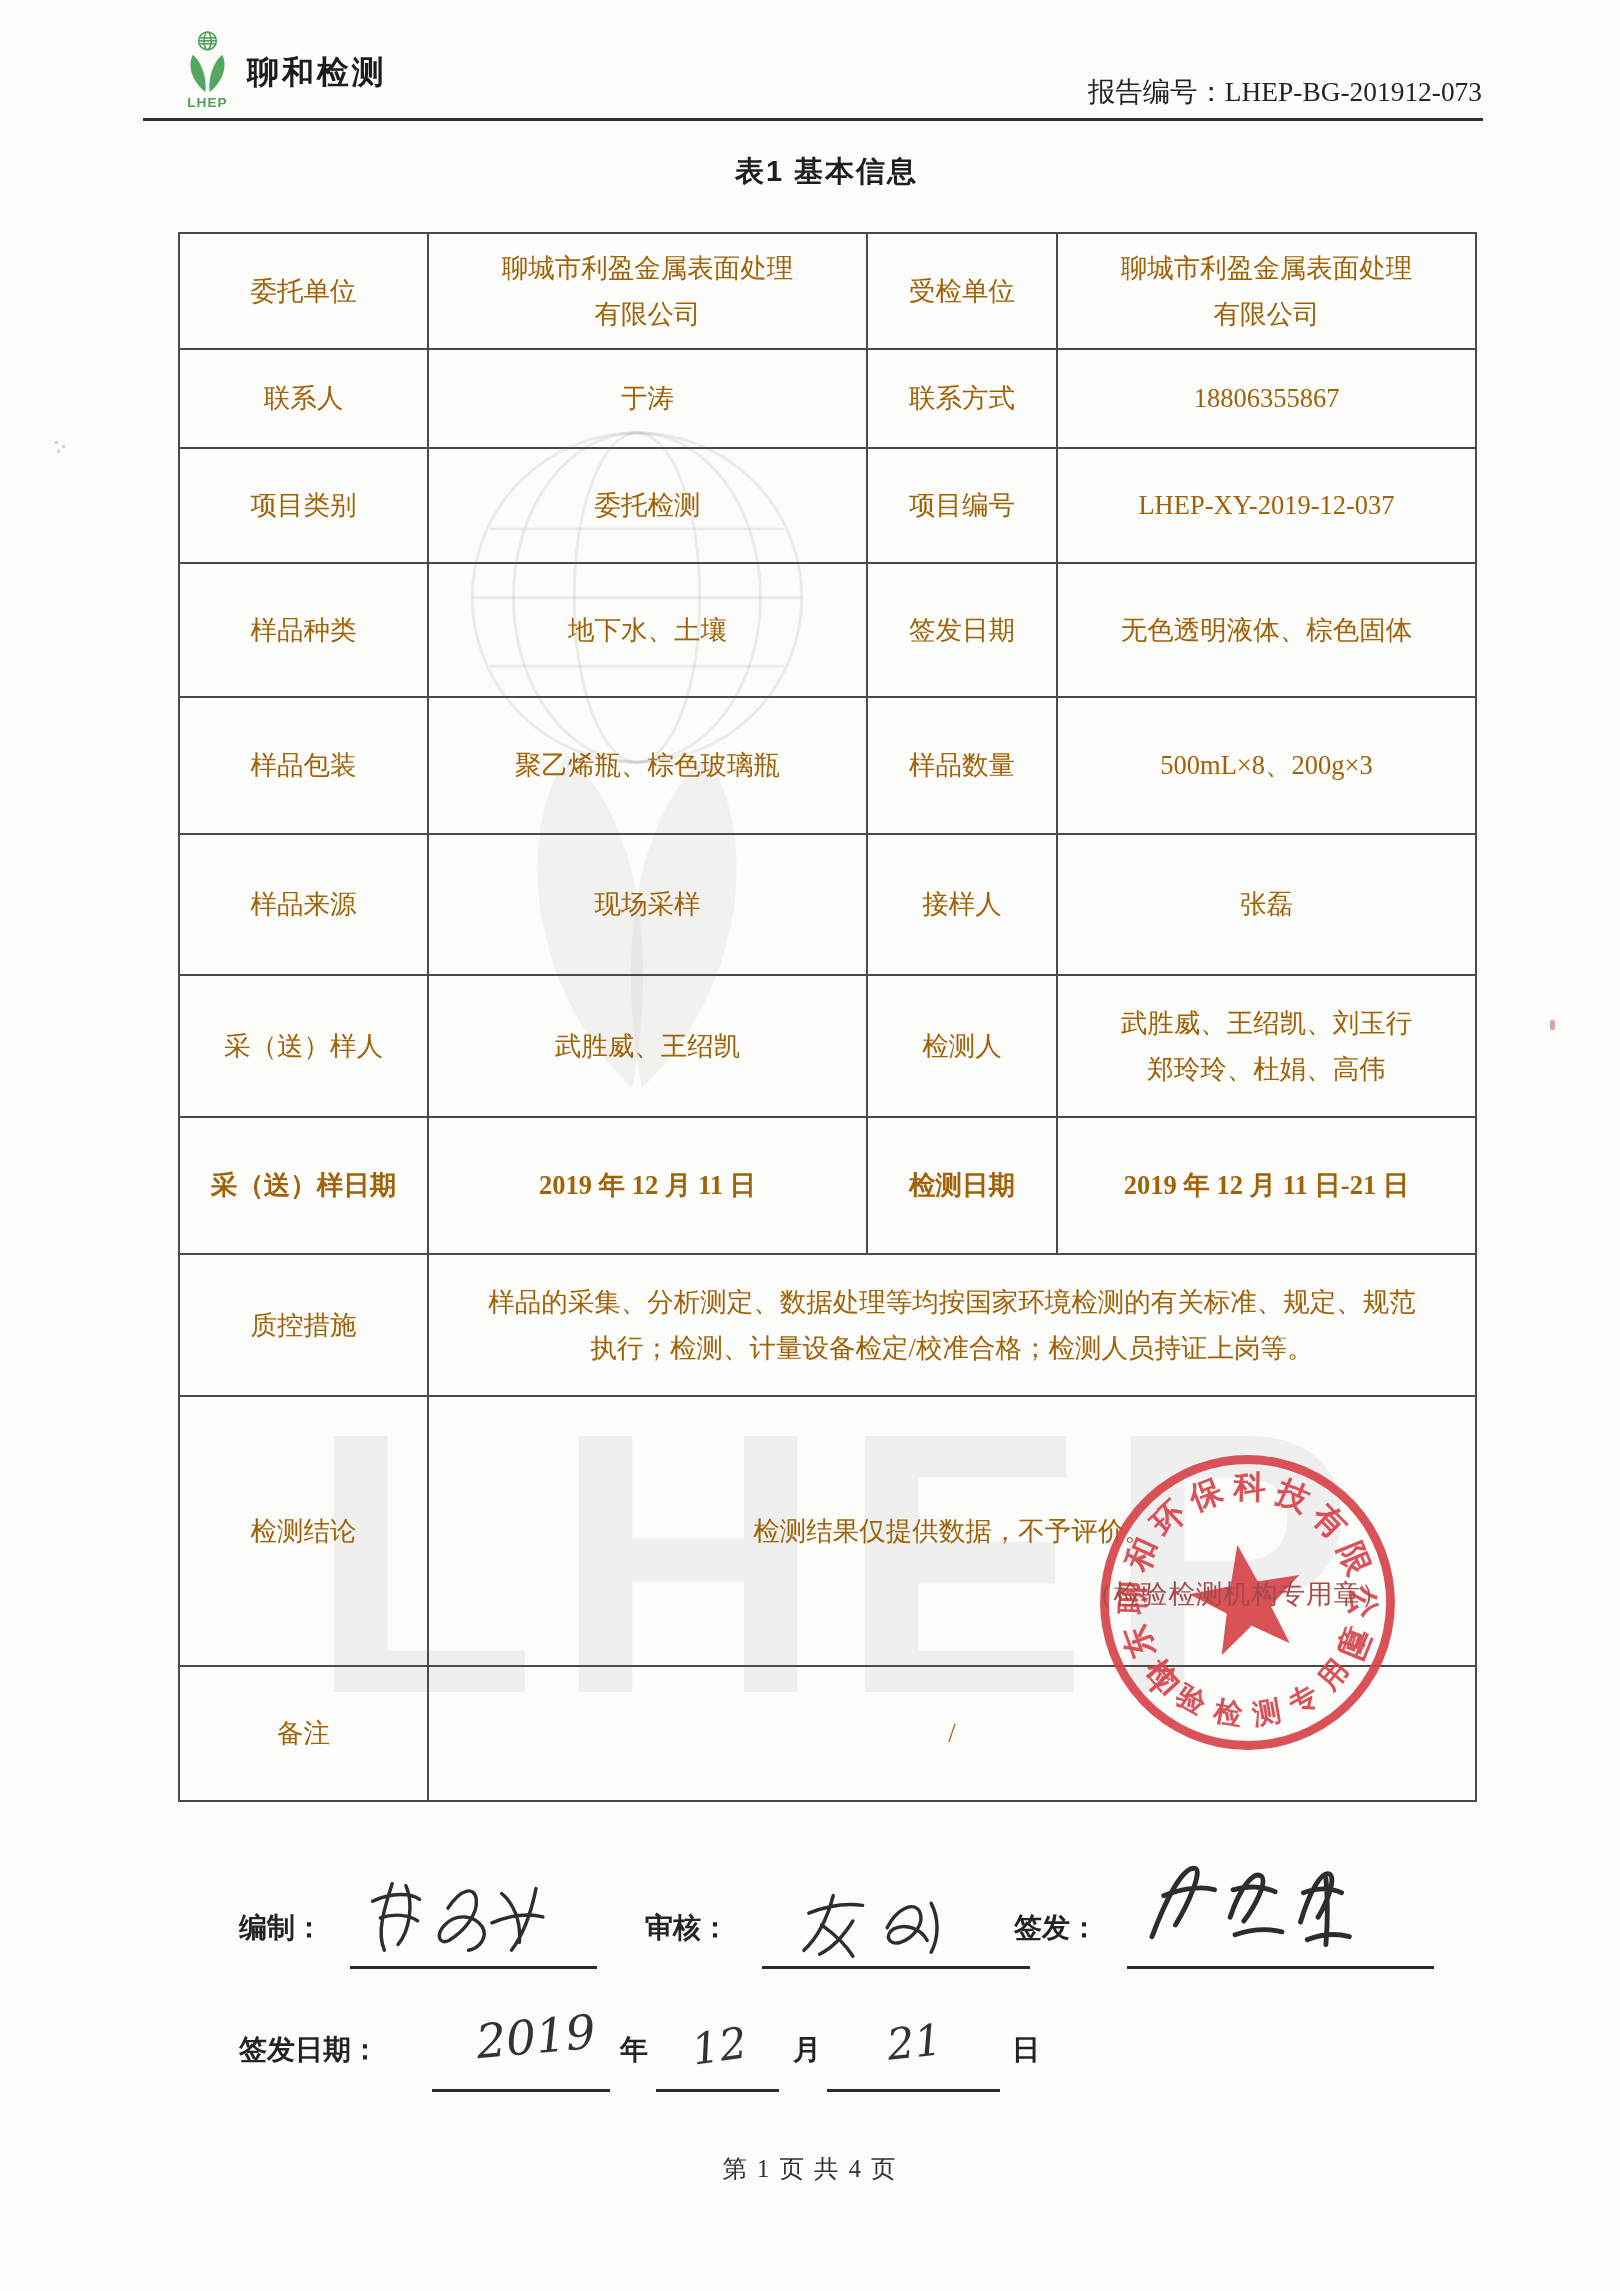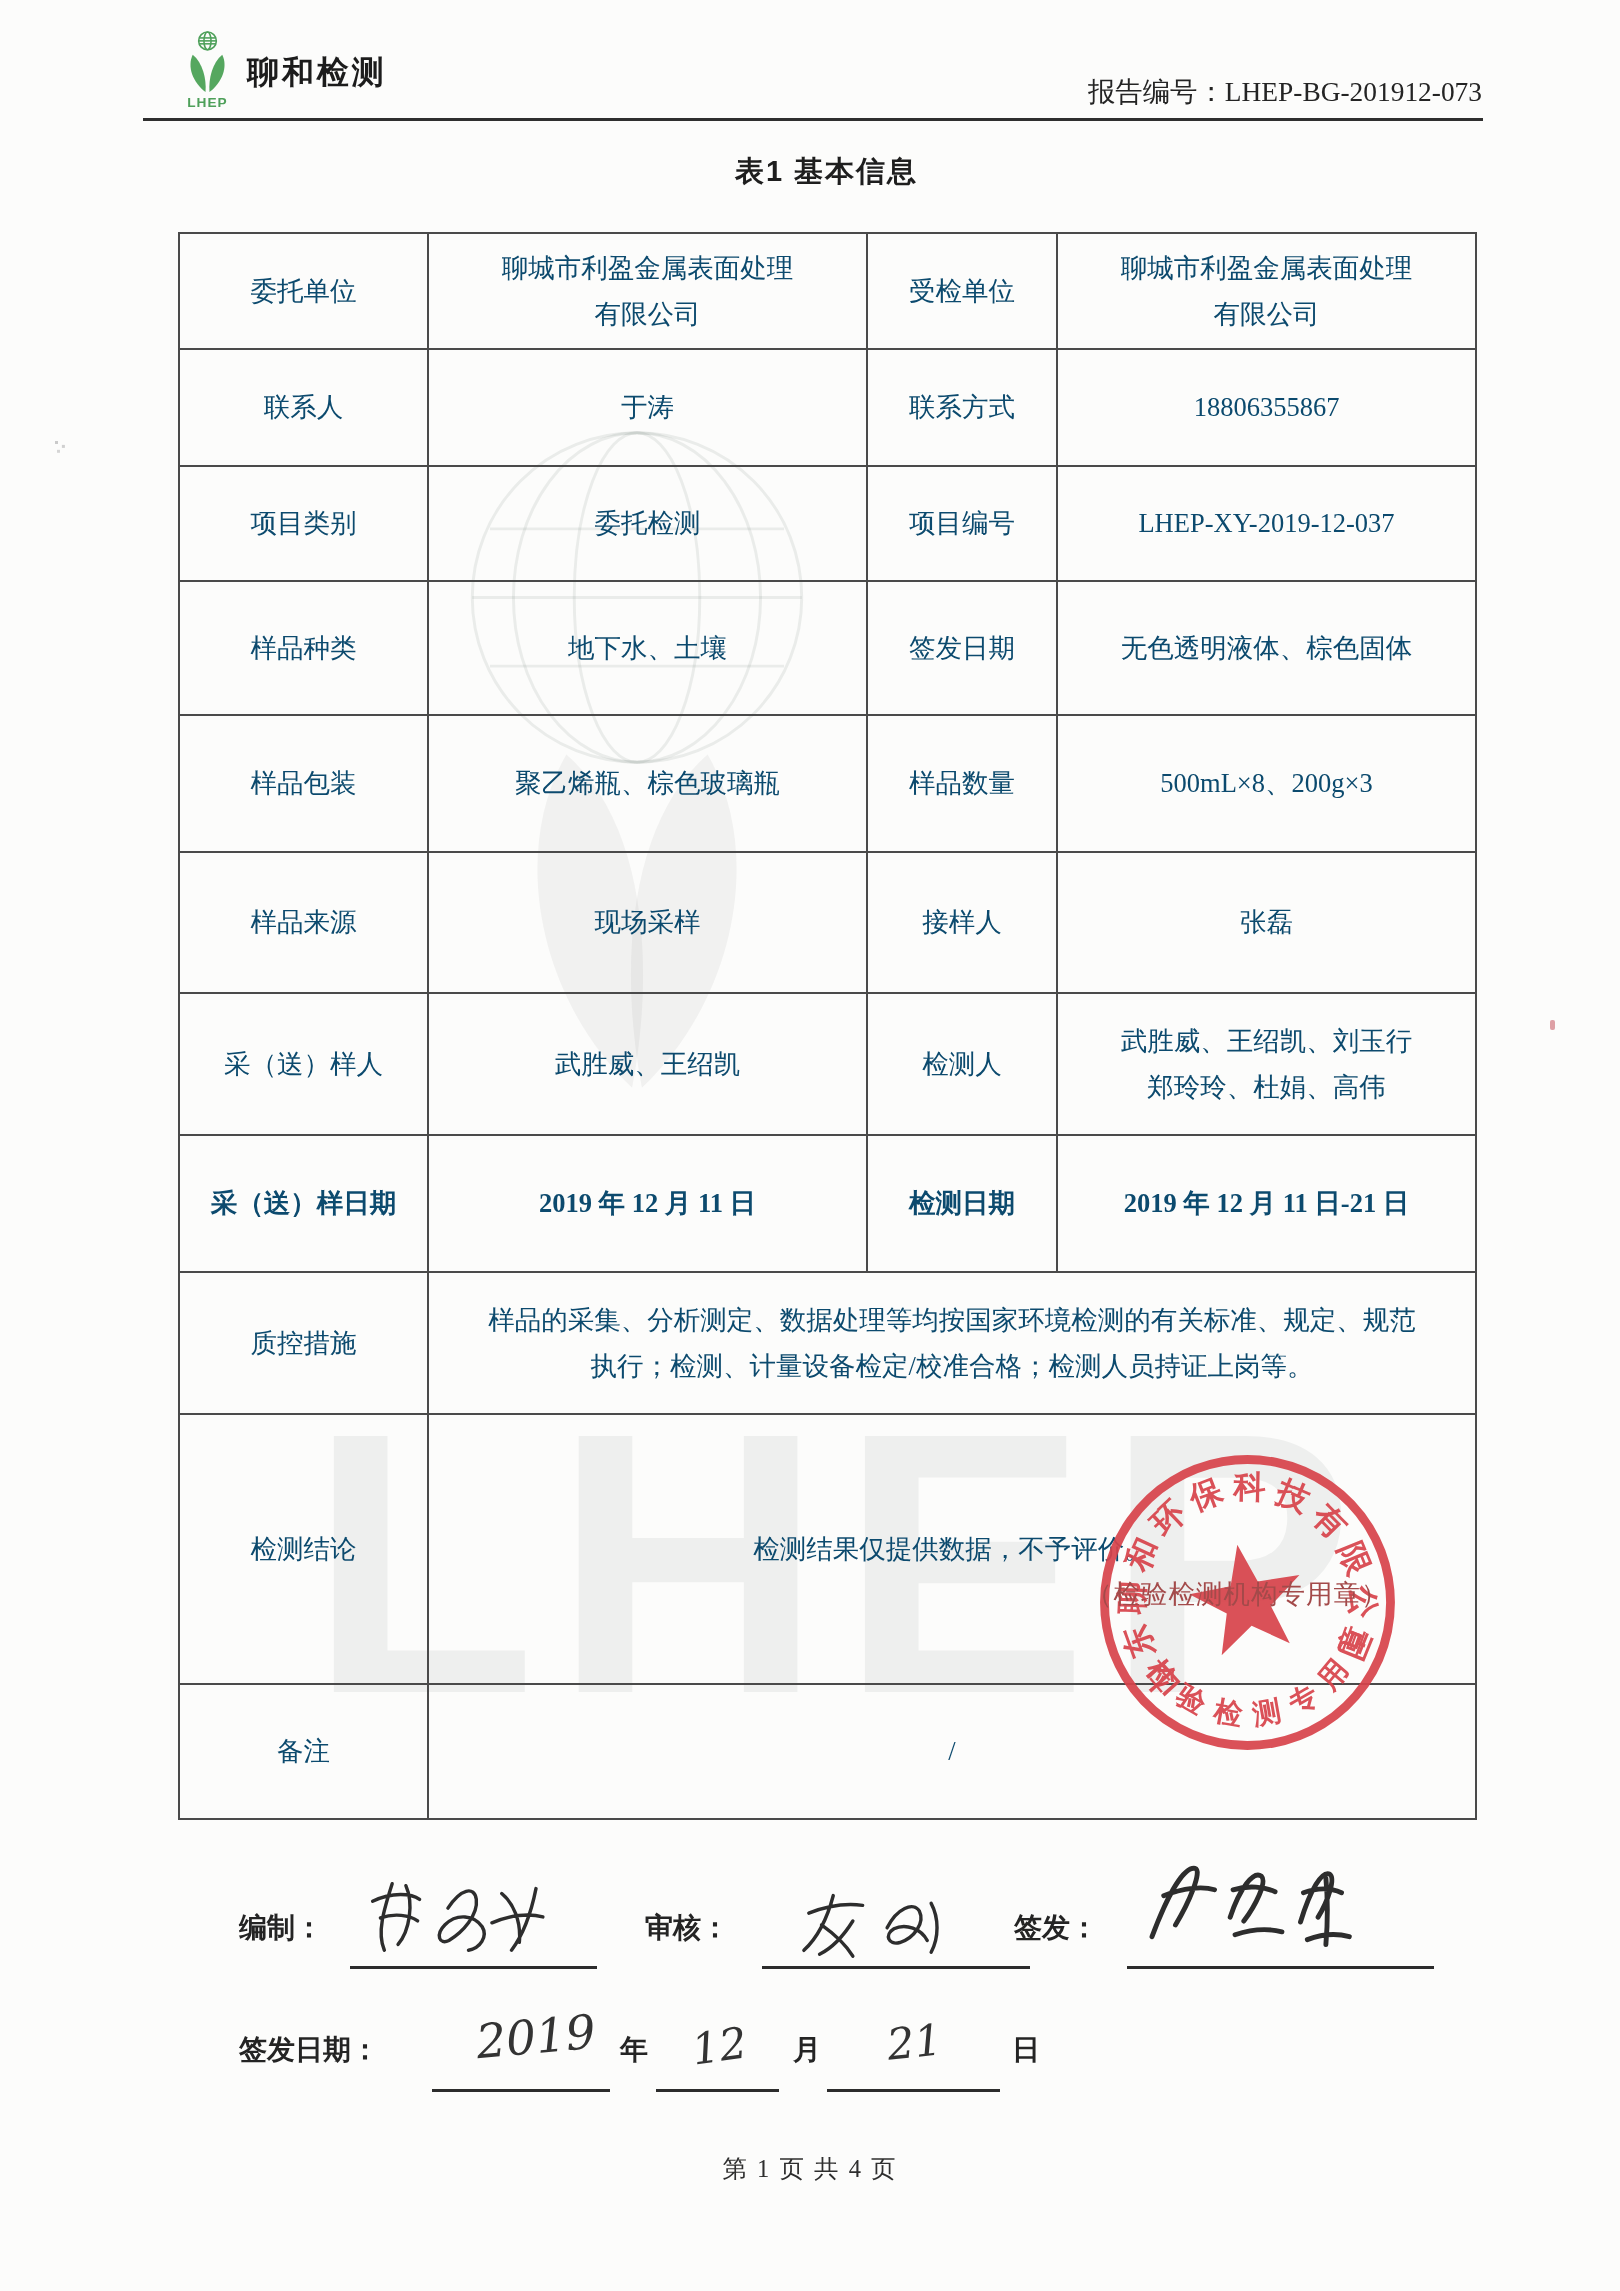--- a/index.html
+++ b/index.html
@@ -22,24 +22,24 @@
              letter-spacing:2px;}
 
   
   .wm-logo{position:absolute;left:431px;top:421px;width:412px;height:1059px;z-index:1;}
   .wm-lhep{position:absolute;left:309px;top:1377px;z-index:1;
            font-family:"Liberation Sans",sans-serif;font-weight:800;font-size:372px;
            letter-spacing:17.6px;color:rgba(120,130,125,0.10);line-height:1;}
 
   
   table.info{position:absolute;left:178px;top:232px;width:1297px;z-index:2;
-             border-collapse:collapse;table-layout:fixed;font-size:26.5px;color:#0c4a6e;}
+             border-collapse:collapse;table-layout:fixed;font-size:26.5px;color:#a16207;}
   table.info td{border:2px solid #4a4a4a;text-align:center;vertical-align:middle;
                 padding:0 5.9px;line-height:1.75;white-space:pre-line;background:transparent;}
-  tr.r1{height:116px;} tr.r2{height:117px;} tr.r3{height:115px;} tr.r4{height:134px;margin-left:40px;}
+  tr.r1{height:116px;} tr.r2{height:99px;} tr.r3{height:115px;} tr.r4{height:134px;margin-left:40px;}
   tr.r5{height:137px;} tr.r6{height:141px;} tr.r7{height:142px;} tr.r8{height:137px;font-weight:bold;}
   tr.r9{height:142px;} tr.r10{height:270px;} tr.r11{height:135px;}
   td.cell-left{text-align:left;padding:0 19.6px;line-height:1.9;margin-left:47px;}
   td.cell-topleft{text-align:left;vertical-align:top;padding:23.5px 19.6px 0 19.6px;}
 
   
   .stamp-svg{position:absolute;left:1081px;top:1434px;width:333px;height:337px;z-index:5;opacity:.92;}
   .stamp-char-top{font-family:"Liberation Sans",sans-serif;font-weight:bold;font-size:33px;
                   fill:#d8434b;text-anchor:middle;}
   .stamp-char-bottom{font-family:"Liberation Sans",sans-serif;font-weight:bold;font-size:29px;

